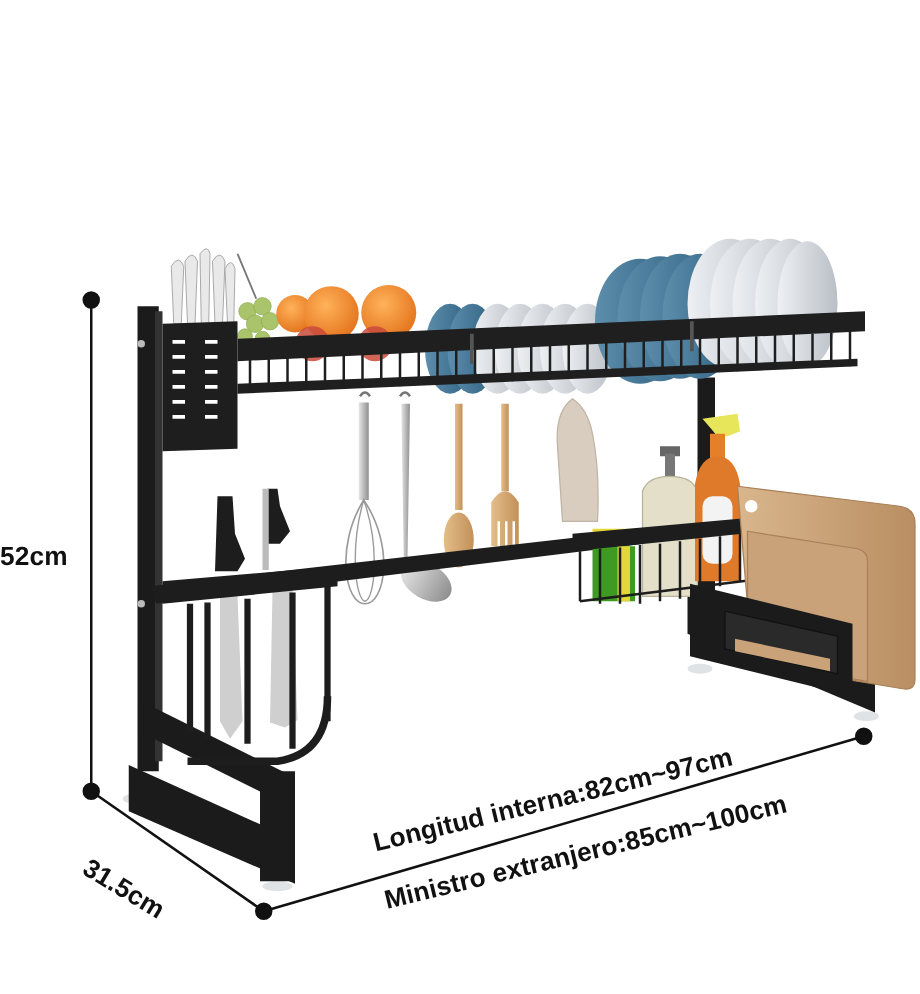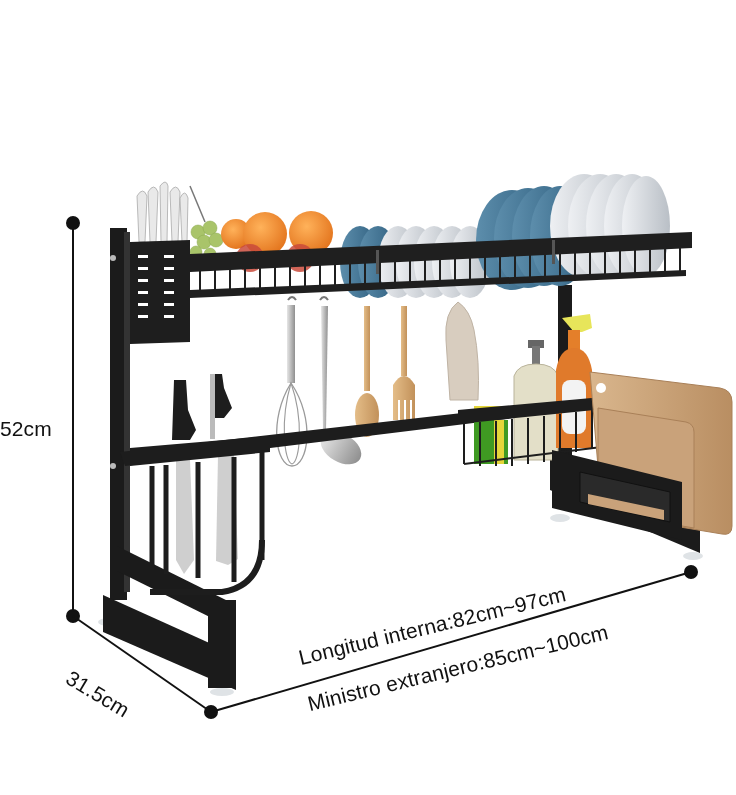--- a/index.html
+++ b/index.html
@@ -1,17 +1,17 @@
 <!DOCTYPE html>
 <html><head>
   <meta charset="utf-8">
   <style>
     html, body { margin: 0; padding: 0; background: #ffffff; }
     body { width: 736px; height: 795px; overflow: hidden; position: relative; font-family: "Liberation Sans", sans-serif; }
-    #stage { position: absolute; left: 0; top: 0; width: 736px; height: 682px; }
+    #stage { position: absolute; left: 0; top: 17px; width: 736px; height: 682px; font-weight: bold; }
     .dim-label { position: absolute; color: #111; font-family: "Liberation Sans", sans-serif; font-size: 21px; white-space: nowrap; letter-spacing: 0.1px; }
     #label-height { left: 0; top: 417px; }
     #label-depth { left: 74px; top: 666px; transform: rotate(31deg); transform-origin: 0 0; }
     #label-inner { left: 302px; top: 646px; transform: rotate(-13.6deg); transform-origin: 0 100%; }
     #label-outer { left: 311px; top: 692px; transform: rotate(-13.6deg); transform-origin: 0 100%; }
   </style>
 </head>
 <body>
 
 <div id="stage">

